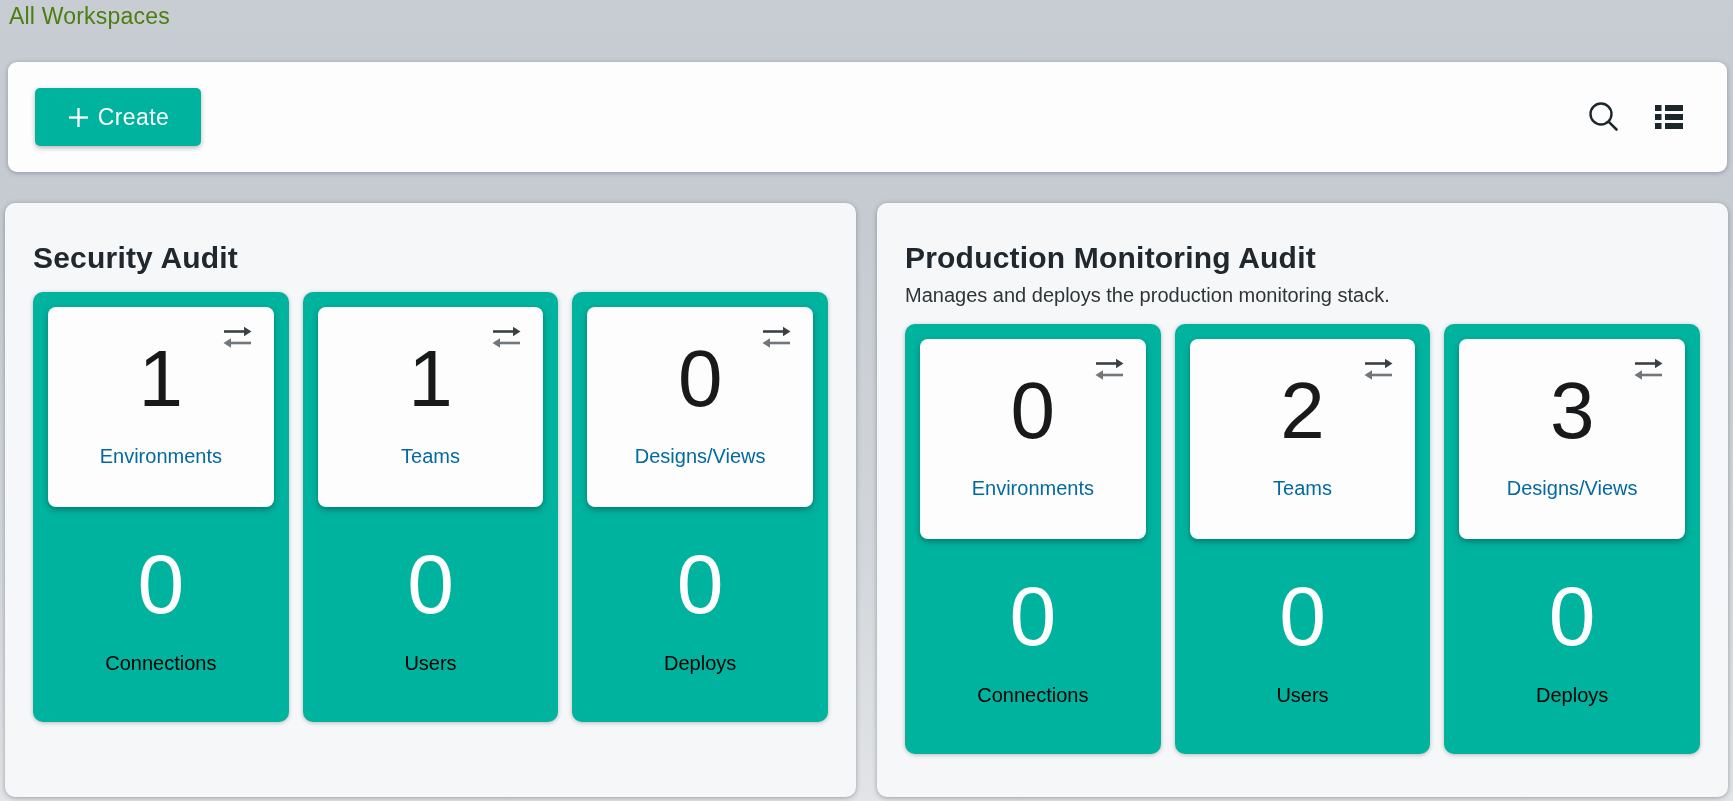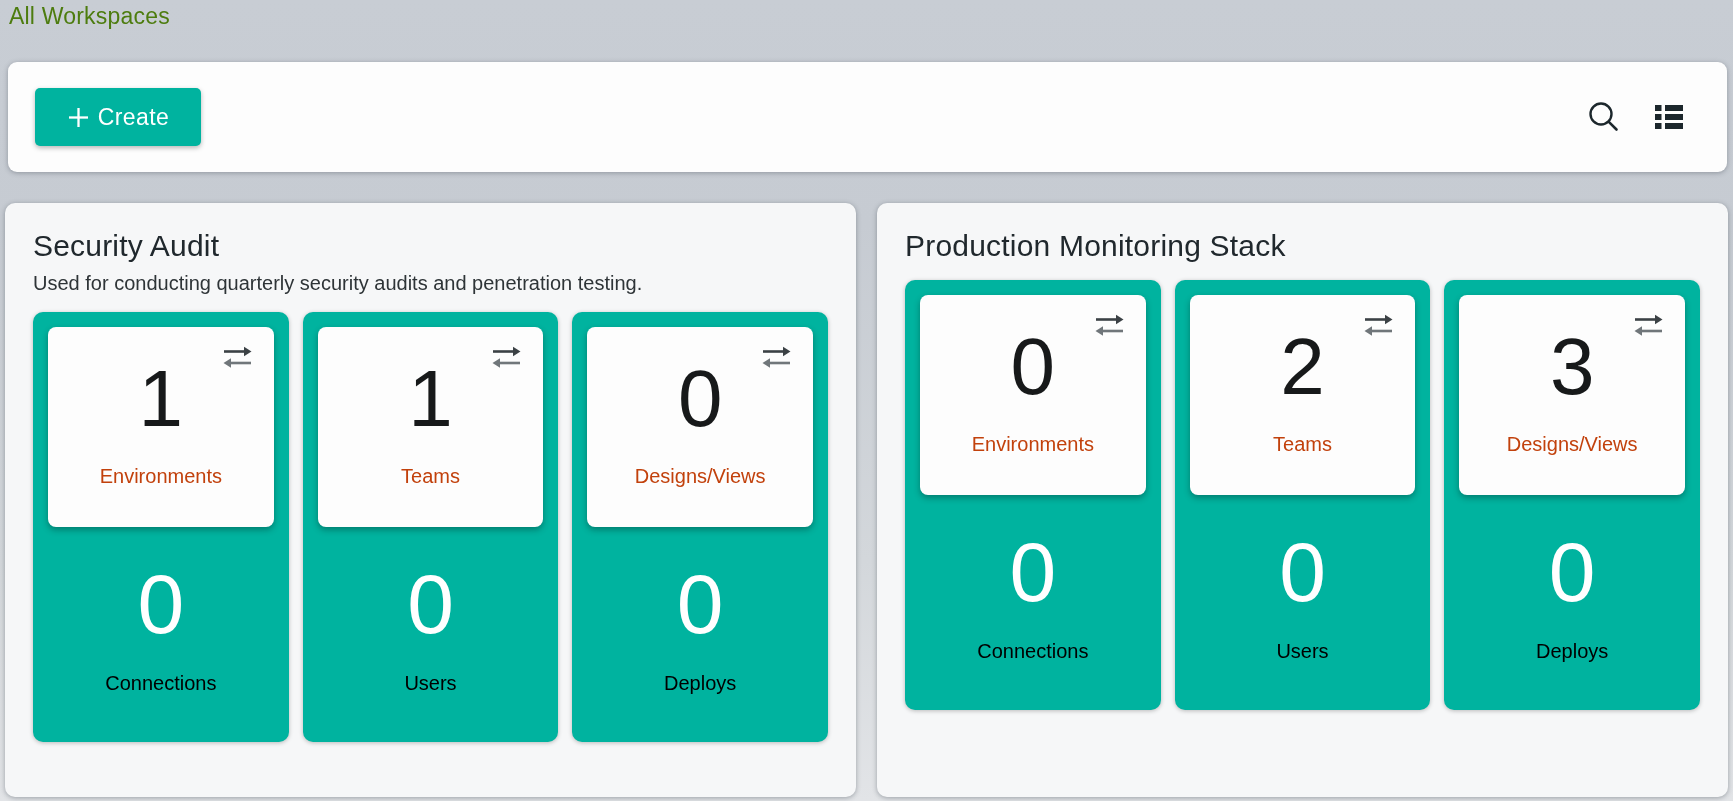--- a/index.html
+++ b/index.html
@@ -38,38 +38,38 @@
   
   .cards{
     position:absolute; left:5px; top:203px; width:1723px;
     display:flex; gap:21px;
   }
   .card{
     flex:1; height:594px; background:#f6f7f8; border-radius:10px;
     box-shadow:0 1px 5px rgba(40,50,60,.38);
     padding:26px 28px 0 28px; overflow:hidden;
   }
-  .card-title{ font-size:30px; font-weight:400; color:#20282d; letter-spacing:.2px; }
+  .card-title{ font-size:30px; font-weight:700; color:#20282d; letter-spacing:.2px;margin-top:12px; }
   .card-desc{ font-size:20px; font-weight:400; color:#2e3437; margin-top:9px; }
   .tiles{ display:flex; gap:14px; margin-top:17px; }
   .tile{
     flex:1; height:430px; background:var(--teal,#00b39f); border-radius:10px;
     box-shadow:0 1px 4px rgba(0,0,0,.25); cursor:pointer;
   }
   .tile-top{
     margin:15px 15px 0 15px; height:200px; background:#fdfdfd; border-radius:8px;
     box-shadow:0 3px 6px rgba(0,30,25,.35);
     position:relative; display:flex; flex-direction:column; align-items:center;
   }
   .swap{ position:absolute; top:19px; right:21px; }
   .num-dark{
     height:132px; margin-top:6px; display:flex; align-items:center; justify-content:center;
     font-size:80px; font-weight:300; color:#17191a;
   }
-  .tile-label{ font-size:20px; color:#c2410c; }
+  .tile-label{ font-size:20px; color:#0369a1; }
   .tile-bottom{
     height:215px; display:flex; flex-direction:column; align-items:center; color:#fff;
   }
   .num-white{
     height:136px; margin-top:9px; display:flex; align-items:center; justify-content:center;
     font-size:84px; font-weight:300; color:#fff;
   }
   .tile-label.white{ color:#000000; }
 </style>
 </head>
@@ -101,21 +101,20 @@
       <rect x="4" y="21" width="6.5" height="6" fill="#1c272c"></rect>
       <rect x="14" y="21" width="18" height="6" fill="#1c272c"></rect>
     </svg>
   </button>
 </div>
 
 <div class="cards">
 
   <div class="card">
     <div class="card-title">Security Audit</div>
-    <div class="card-desc">Used for conducting quarterly security audits and penetration testing.</div>
     <div class="tiles">
 
       <div class="tile">
         <div class="tile-top">
           <svg class="swap" width="31" height="23" viewBox="0 0 31 23">
             <line x1="2" y1="5.5" x2="23" y2="5.5" stroke="#3b4145" stroke-width="2.6"></line>
             <polygon points="22,0.8 29.5,5.5 22,10.2" fill="#3b4145"></polygon>
             <line x1="29" y1="17" x2="8" y2="17" stroke="#70767a" stroke-width="2.6"></line>
             <polygon points="9,12.3 1.5,17 9,21.7" fill="#70767a"></polygon>
           </svg>
@@ -159,21 +158,22 @@
         <div class="tile-bottom">
           <div class="num-white">0</div>
           <div class="tile-label white">Deploys</div>
         </div>
       </div>
 
     </div>
   </div>
 
   <div class="card">
-    <div class="card-title">Production Monitoring Stack</div>
+    <div class="card-title">Production Monitoring Audit</div>
+    <div class="card-desc">Manages and deploys the production monitoring stack.</div>
     <div class="tiles">
 
       <div class="tile">
         <div class="tile-top">
           <svg class="swap" width="31" height="23" viewBox="0 0 31 23">
             <line x1="2" y1="5.5" x2="23" y2="5.5" stroke="#3b4145" stroke-width="2.6"></line>
             <polygon points="22,0.8 29.5,5.5 22,10.2" fill="#3b4145"></polygon>
             <line x1="29" y1="17" x2="8" y2="17" stroke="#70767a" stroke-width="2.6"></line>
             <polygon points="9,12.3 1.5,17 9,21.7" fill="#70767a"></polygon>
           </svg>

